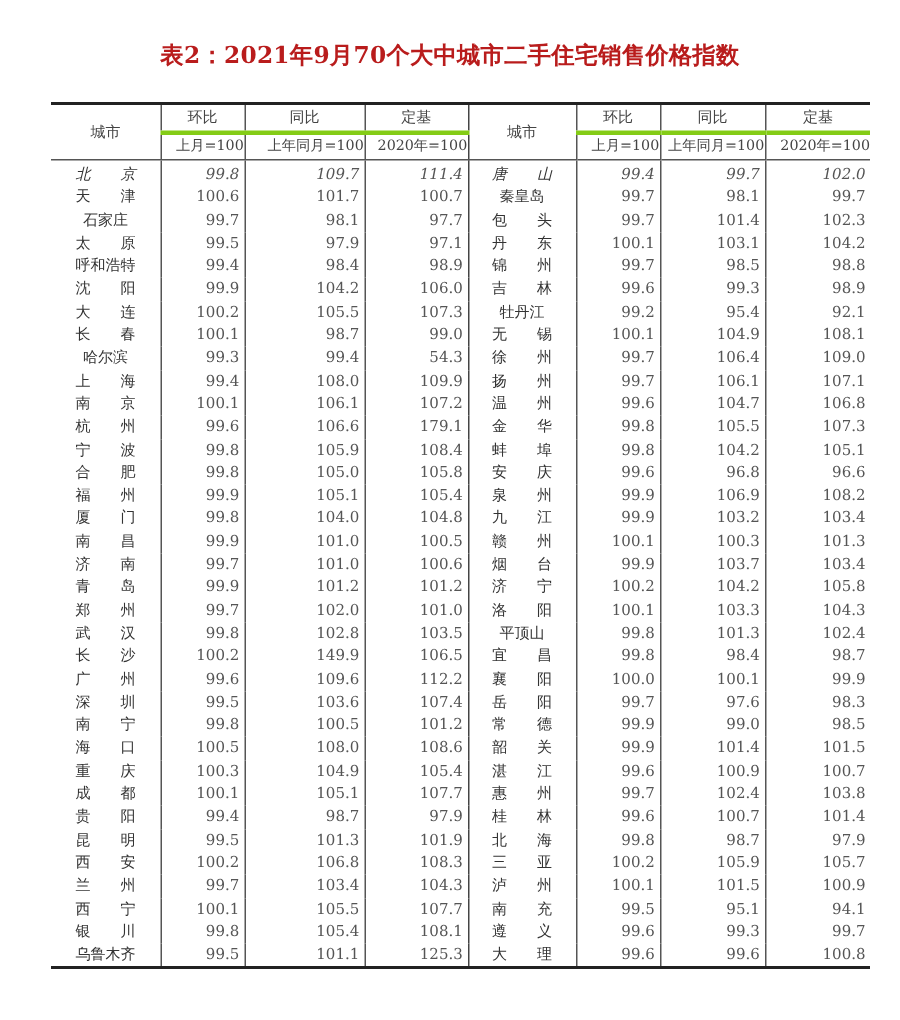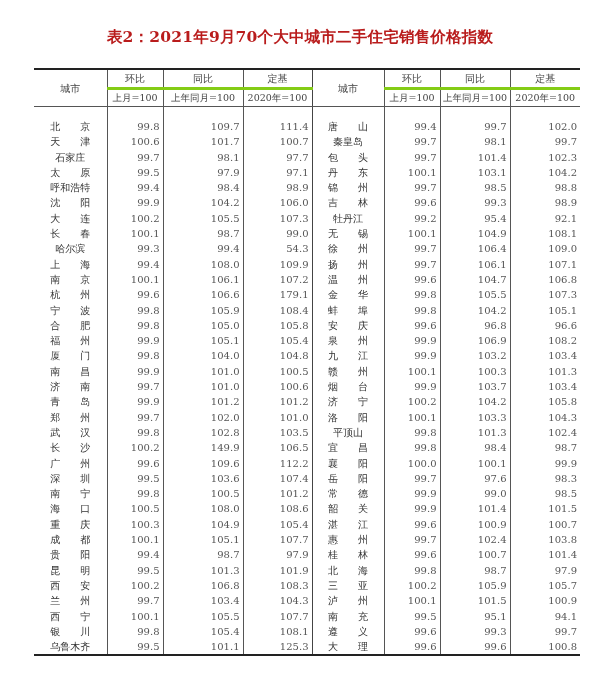--- a/index.html
+++ b/index.html
@@ -6,26 +6,26 @@
   body { width: 600px; height: 680px; position: relative; overflow: hidden;
          font-family: "DejaVu Serif", "Liberation Serif", serif; color: #2a2a2a; }
   .title { position: absolute; top: 27px; left: 0; width: 600px; text-align: center;
            font-size: 15.5px; font-weight: bold; color: #b91c1c; letter-spacing: 0.2px; }
   table.idx { position: absolute; left: 34px; top: 68px; width: 546px;
               border-collapse: collapse; table-layout: fixed;
               border-top: 2px solid #222; border-bottom: 2px solid #222; }
   table.idx td, table.idx th { padding: 0; font-weight: normal; font-size: 10px; line-height: 15.3px; height: 15.3px; }
   table.idx th { text-align: center; color: #444; border-bottom: 1px solid #555; }
   table.idx th.top { height: 17px; line-height: 17px; border-bottom: 3px solid #84cc16; }
-  table.idx th.sub { height: 16px; line-height: 16px; font-size: 9.5px; }
+  table.idx th.sub { height: 16px; line-height: 16px; font-size: 9.5px; text-align: right; }
   .vb { border-left: 1px solid #555; }
   .vb2 { border-left: 1.5px solid #444; }
   td.city { text-align: center; color: #333; font-family: "DejaVu Sans", sans-serif; font-size: 10px; letter-spacing: 0; }
   td.num { text-align: right; padding-right: 3px !important; color: #555; font-size: 9.8px; }
-  tr.first td { padding-top: 12px; }
+  tr.first td { padding-top: 2px; font-style: italic; }
   col.c-city { width: 73px; } col.c-hb { width: 56px; } col.c-tb { width: 80px; } col.c-db { width: 69px; }
   col.c-city2 { width: 72px; } col.c-hb2 { width: 56px; } col.c-tb2 { width: 70px; } col.c-db2 { width: 70px; }
 </style>
 </head>
 <body>
 
 <div class="title">表2：2021年9月70个大中城市二手住宅销售价格指数</div>
 
 <table class="idx">
   <colgroup>

